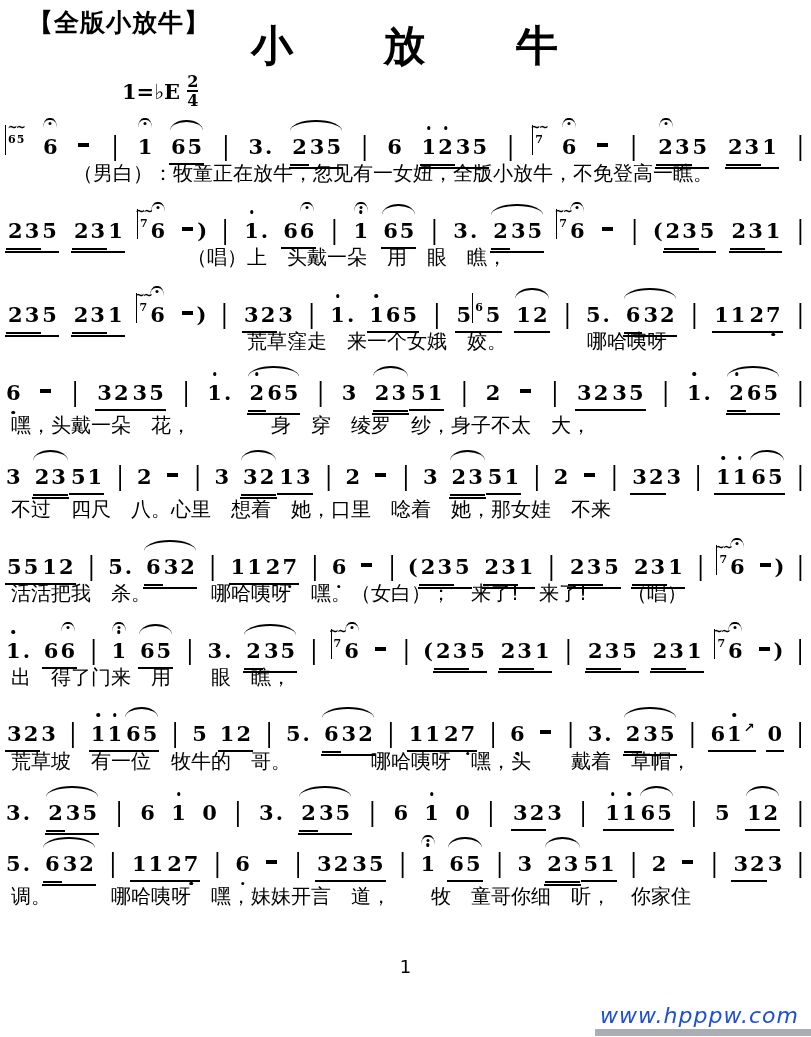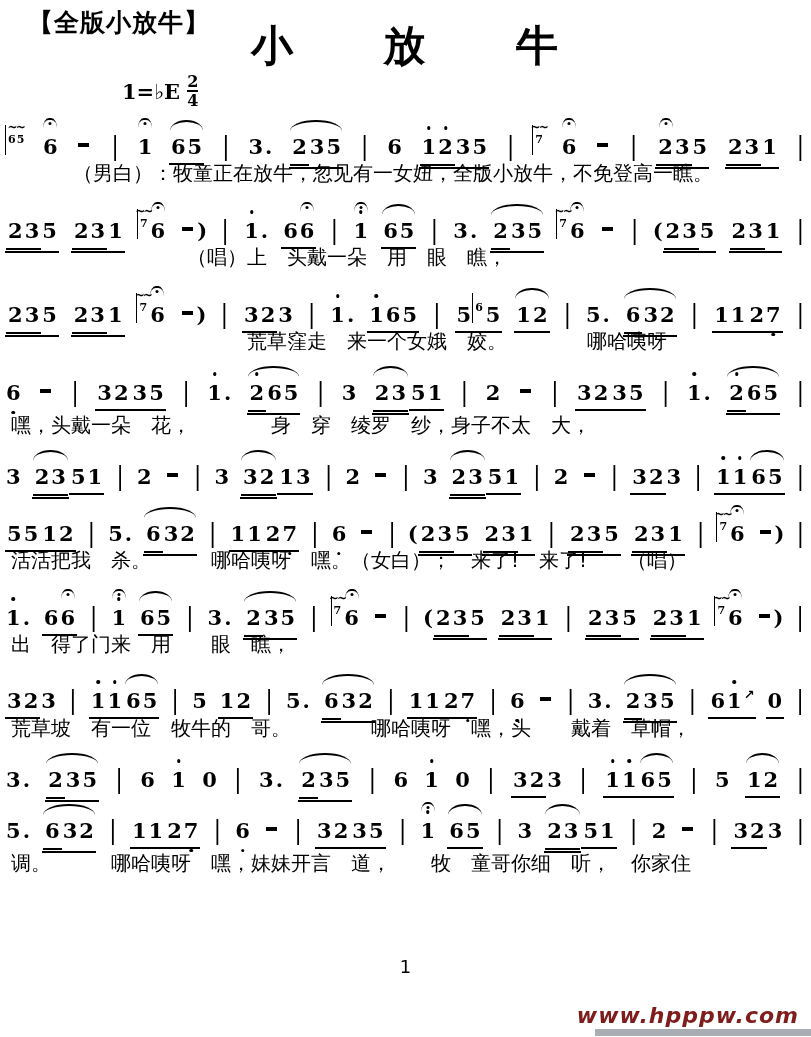--- a/index.html
+++ b/index.html
@@ -44,22 +44,22 @@
   .orn{position:absolute;left:50%;transform:translateX(-50%);}
   .orn-trill{top:-17px;font-size:12px;font-weight:bold;letter-spacing:-2px;}
   .grace .orn-trill{top:-13px;}
   .orn-ferm{top:-14px;width:14px;height:8px;border-top:2px solid #000;
         border-radius:50% 50% 0 0 / 120% 120% 0 0;}
   .orn-ferm::after{content:"";position:absolute;top:2px;left:50%;transform:translateX(-50%);
         width:3px;height:3px;border-radius:50%;background:#000;}
 
   
   .pagenum{position:absolute;top:956px;left:0;right:0;text-align:center;font-size:18px;}
-  .watermark{position:absolute;top:1003px;right:12px;font-size:22px;font-weight:bold;font-style:italic;
-        color:#7f1d1d;letter-spacing:1px;}
+  .watermark{position:absolute;top:1003px;right:12px;font-size:22px;font-weight:normal;font-style:italic;
+        color:#1d4ed8;letter-spacing:1px;}
   .graybar{position:absolute;bottom:1px;right:0;width:216px;height:7px;background:#aaaeb4;}
 </style>
 </head>
 <body>
 
 <div class="page">
 
   <div class="corner-tag">【全版小放牛】</div>
   <div class="title">小 放 牛</div>
 
@@ -84,20 +84,21 @@
       <div class="block">
         <div class="mline"><span class="grp"><span class="grp"><span class="note">2</span><span class="note">3</span></span><span class="note">5</span></span> <span class="grp"><span class="grp"><span class="note">2</span><span class="note">3</span></span><span class="note">1</span></span> <span class="grace">7<span class="orn orn-trill">~~</span></span><span class="note">6<span class="orn orn-ferm"></span></span> <span class="dash"></span><span class="paren">)</span> <span class="bar">|</span>  <span class="grp"><span class="note">3</span><span class="note">2</span></span><span class="note">3</span> <span class="bar">|</span>  <span class="note hd">1</span><span class="aug">.</span> <span class="grp"><span class="note hd">1</span><span class="note">6</span><span class="note">5</span></span> <span class="bar">|</span>  <span class="grp"><span class="note">5</span><span class="grace">6</span><span class="note">5</span></span> <span class="grp slur"><span class="note">1</span><span class="note">2</span></span> <span class="bar">|</span>  <span class="note">5</span><span class="aug">.</span> <span class="grp slur"><span class="grp"><span class="note">6</span></span><span class="note">3</span><span class="note">2</span></span> <span class="bar">|</span>  <span class="grp"><span class="note">1</span><span class="note">1</span></span><span class="grp"><span class="note">2</span><span class="note ld">7</span></span> <span class="bar">|</span> </div>
         <div class="lyric" style="padding-left: 242px;">荒草窪走　来一个女娥　姣。　　　　哪哈咦呀</div>
       </div>
       <div class="block">
         <div class="mline"><span class="note ld">6</span> <span class="dash"></span> <span class="bar">|</span>  <span class="grp"><span class="note">3</span><span class="note">2</span></span><span class="grp"><span class="note">3</span><span class="note">5</span></span> <span class="bar">|</span>  <span class="note hd">1</span><span class="aug">.</span> <span class="grp slur"><span class="grp"><span class="note hd">2</span></span><span class="note">6</span><span class="note">5</span></span> <span class="bar">|</span>  <span class="note">3</span> <span class="grp slur"><span class="grp"><span class="note">2</span><span class="note">3</span></span></span><span class="grp"><span class="note">5</span><span class="note">1</span></span> <span class="bar">|</span>  <span class="note">2</span> <span class="dash"></span> <span class="bar">|</span>  <span class="grp"><span class="note">3</span><span class="note">2</span></span><span class="grp"><span class="note">3</span><span class="note">5</span></span> <span class="bar">|</span>  <span class="note hd">1</span><span class="aug">.</span> <span class="grp slur"><span class="grp"><span class="note hd">2</span></span><span class="note">6</span><span class="note">5</span></span> <span class="bar">|</span> </div>
         <div class="lyric" style="padding-left: 6px;">嘿，头戴一朵　花，　　　　身　穿　绫罗　纱，身子不太　大，</div>
       </div>
       <div class="block">
         <div class="mline"><span class="note">3</span> <span class="grp slur"><span class="grp"><span class="note">2</span><span class="note">3</span></span></span><span class="grp"><span class="note">5</span><span class="note">1</span></span> <span class="bar">|</span>  <span class="note">2</span> <span class="dash"></span> <span class="bar">|</span>  <span class="note">3</span> <span class="grp slur"><span class="grp"><span class="note">3</span><span class="note">2</span></span></span><span class="grp"><span class="note">1</span><span class="note">3</span></span> <span class="bar">|</span>  <span class="note">2</span> <span class="dash"></span> <span class="bar">|</span>  <span class="note">3</span> <span class="grp slur"><span class="grp"><span class="note">2</span><span class="note">3</span></span></span><span class="grp"><span class="note">5</span><span class="note">1</span></span> <span class="bar">|</span>  <span class="note">2</span> <span class="dash"></span> <span class="bar">|</span>  <span class="grp"><span class="note">3</span><span class="note">2</span></span><span class="note">3</span> <span class="bar">|</span>  <span class="grp"><span class="note hd">1</span><span class="note hd">1</span></span><span class="grp slur"><span class="note">6</span><span class="note">5</span></span> <span class="bar">|</span> </div>
+        <div class="lyric" style="padding-left: 6px;">不过　四尺　八。心里　想着　她，口里　唸着　她，那女娃　不来</div>
       </div>
       <div class="block">
         <div class="mline"><span class="grp"><span class="note">5</span><span class="note">5</span></span><span class="grp"><span class="note">1</span><span class="note">2</span></span> <span class="bar">|</span>  <span class="note">5</span><span class="aug">.</span> <span class="grp slur"><span class="grp"><span class="note">6</span></span><span class="note">3</span><span class="note">2</span></span> <span class="bar">|</span>  <span class="grp"><span class="note">1</span><span class="note">1</span></span><span class="grp"><span class="note">2</span><span class="note ld">7</span></span> <span class="bar">|</span>  <span class="note ld">6</span> <span class="dash"></span> <span class="bar">|</span>  <span class="paren">(</span><span class="grp"><span class="grp"><span class="note">2</span><span class="note">3</span></span><span class="note">5</span></span> <span class="grp"><span class="grp"><span class="note">2</span><span class="note">3</span></span><span class="note">1</span></span> <span class="bar">|</span>  <span class="grp"><span class="grp"><span class="note">2</span><span class="note">3</span></span><span class="note">5</span></span> <span class="grp"><span class="grp"><span class="note">2</span><span class="note">3</span></span><span class="note">1</span></span> <span class="bar">|</span>  <span class="grace">7<span class="orn orn-trill">~~</span></span><span class="note">6<span class="orn orn-ferm"></span></span> <span class="dash"></span><span class="paren">)</span> <span class="bar">|</span> </div>
         <div class="lyric" style="padding-left: 6px;">活活把我　杀。　　　哪哈咦呀　嘿。（女白）；　来了!　来了!　　（唱）</div>
       </div>
       <div class="block">
         <div class="mline"><span class="note hd">1</span><span class="aug">.</span> <span class="grp"><span class="note">6</span><span class="note">6<span class="orn orn-ferm"></span></span></span> <span class="bar">|</span>  <span class="note hd">1<span class="orn orn-ferm"></span></span> <span class="grp slur"><span class="note">6</span><span class="note">5</span></span> <span class="bar">|</span>  <span class="note">3</span><span class="aug">.</span> <span class="grp slur"><span class="grp"><span class="note">2</span></span><span class="note">3</span><span class="note">5</span></span> <span class="bar">|</span>  <span class="grace">7<span class="orn orn-trill">~~</span></span><span class="note">6<span class="orn orn-ferm"></span></span> <span class="dash"></span> <span class="bar">|</span>  <span class="paren">(</span><span class="grp"><span class="grp"><span class="note">2</span><span class="note">3</span></span><span class="note">5</span></span> <span class="grp"><span class="grp"><span class="note">2</span><span class="note">3</span></span><span class="note">1</span></span> <span class="bar">|</span>  <span class="grp"><span class="grp"><span class="note">2</span><span class="note">3</span></span><span class="note">5</span></span> <span class="grp"><span class="grp"><span class="note">2</span><span class="note">3</span></span><span class="note">1</span></span> <span class="grace">7<span class="orn orn-trill">~~</span></span><span class="note">6<span class="orn orn-ferm"></span></span> <span class="dash"></span><span class="paren">)</span> <span class="bar">|</span> </div>
         <div class="lyric" style="padding-left: 6px;">出　得了门来　用　　眼　瞧，</div>
       </div>
       <div class="block">

